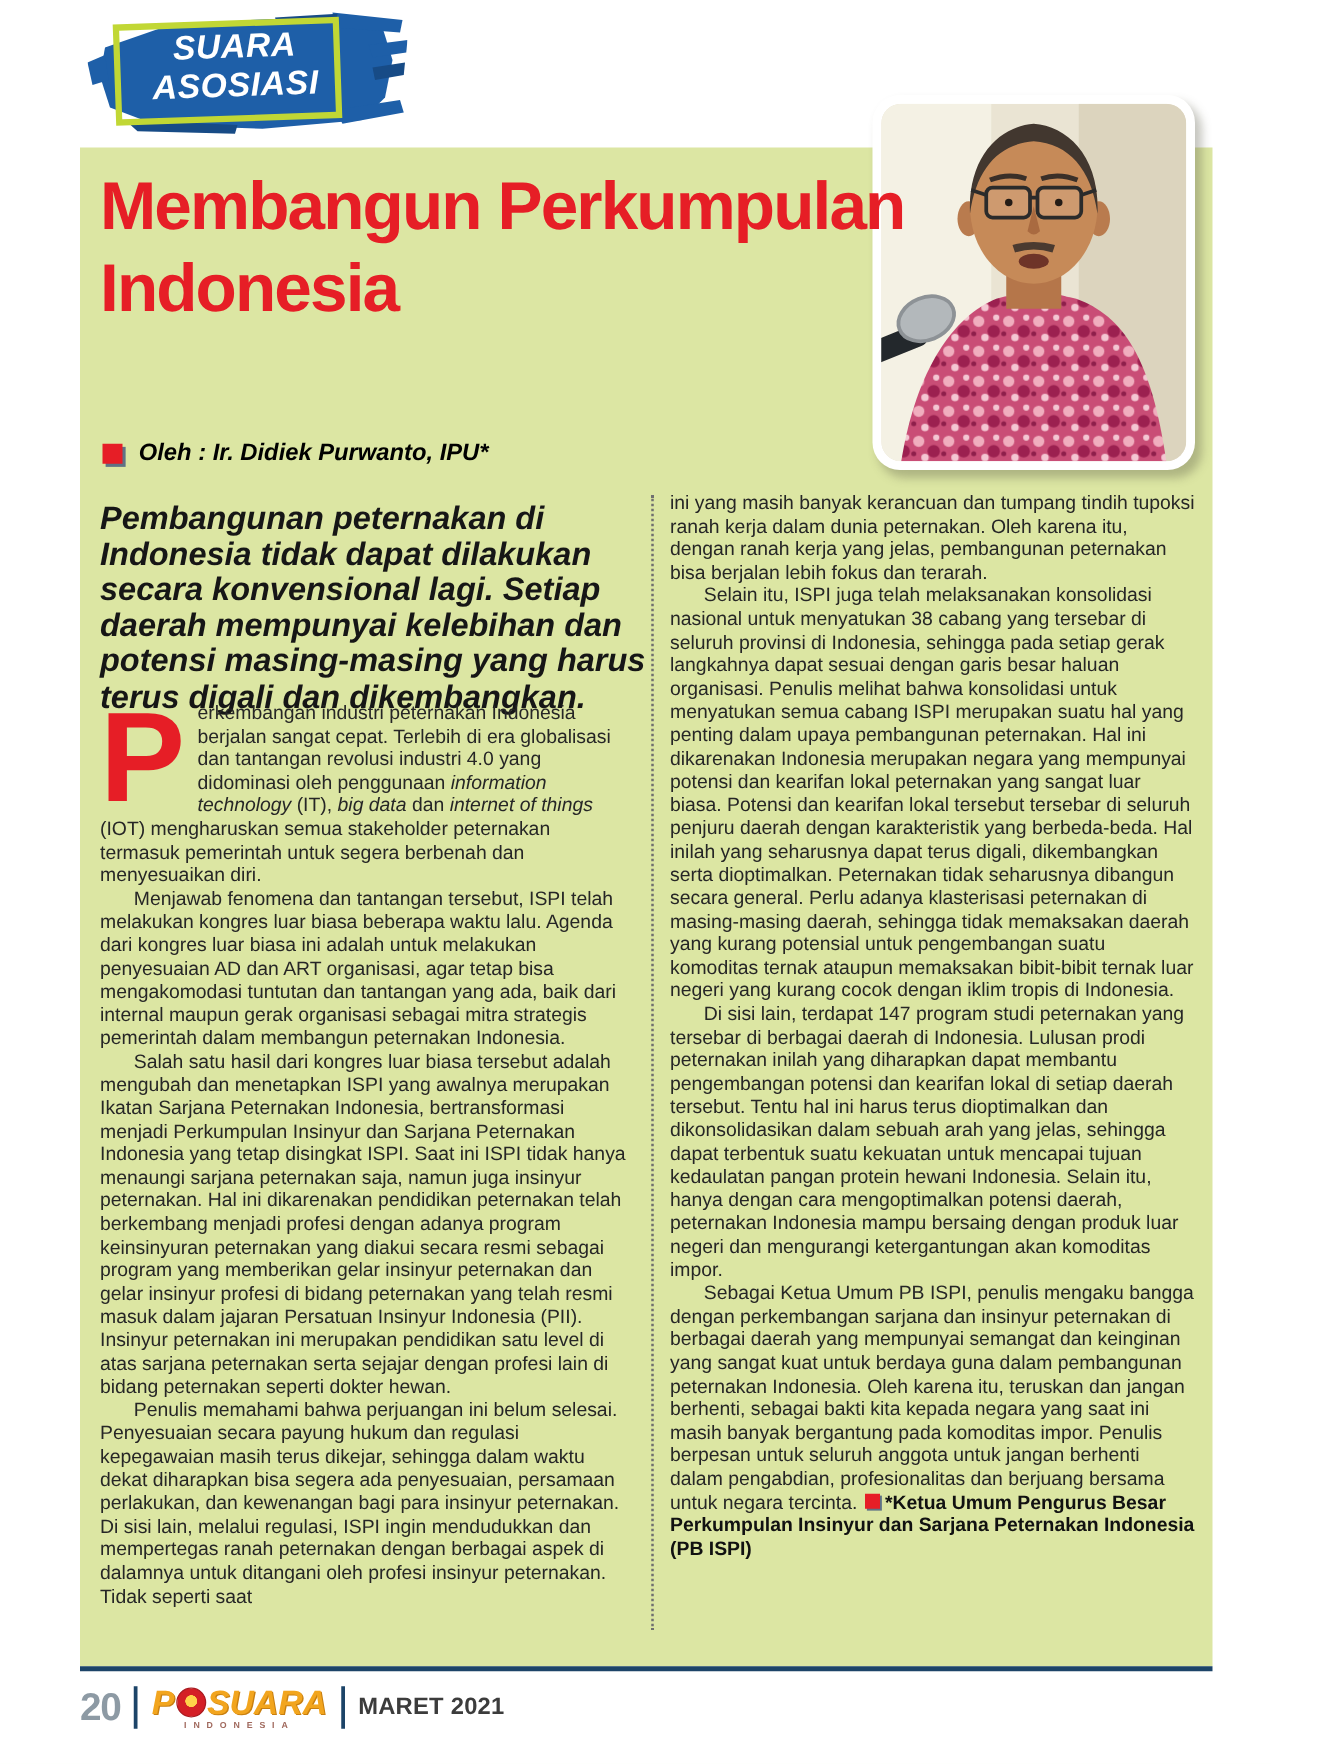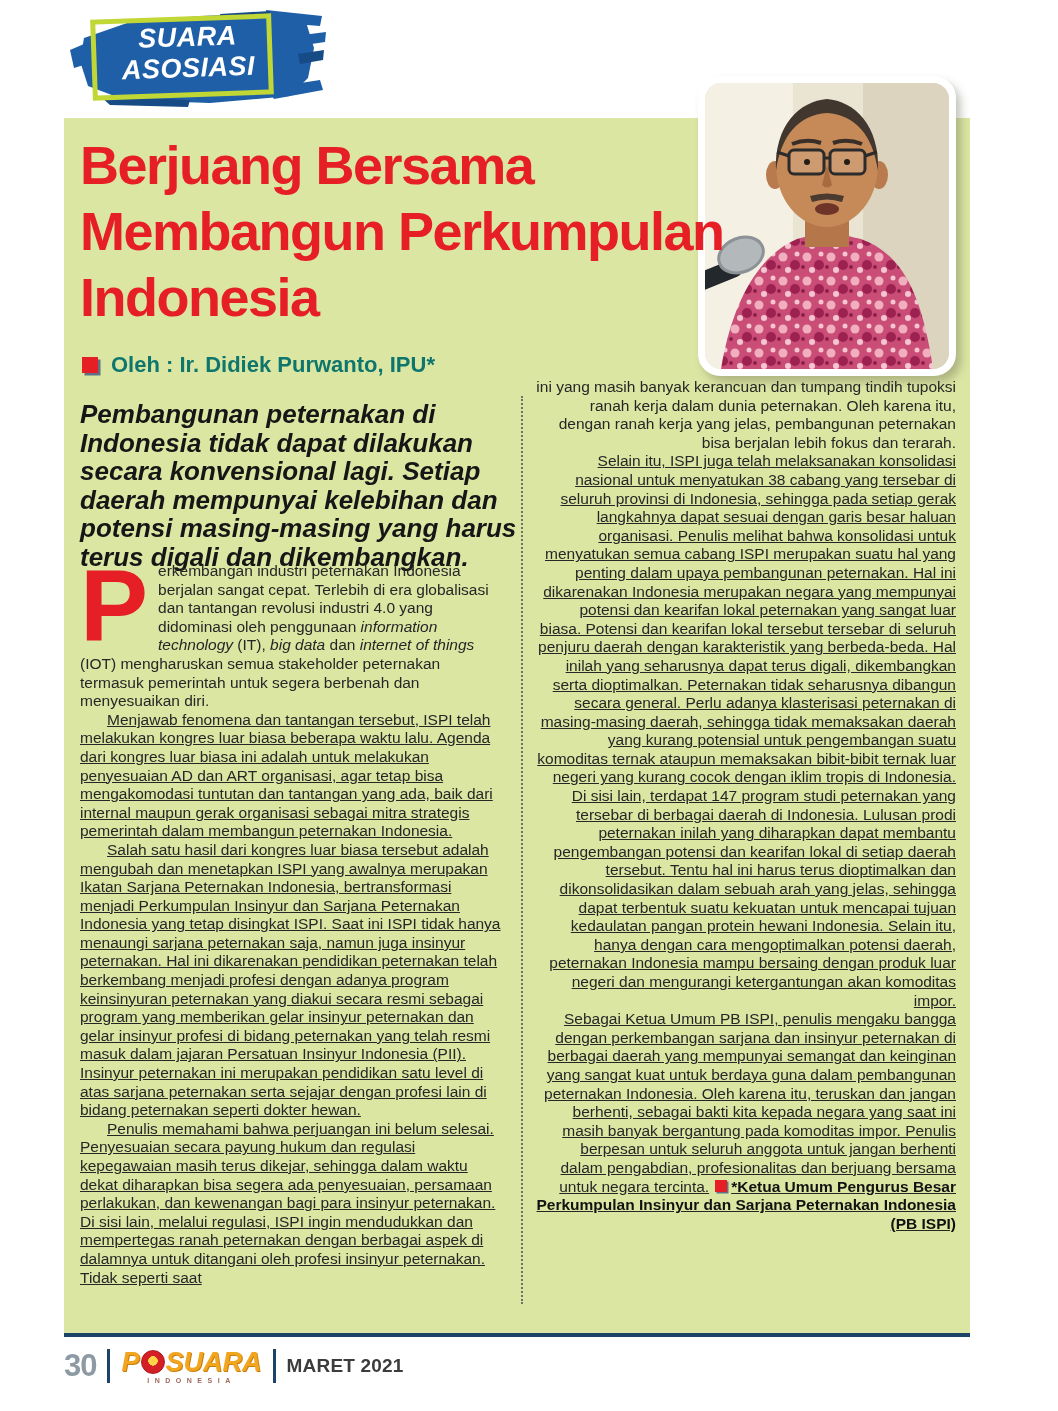--- a/index.html
+++ b/index.html
@@ -25,32 +25,32 @@
 
   
   .title{position:absolute;left:80px;top:132px;margin:0;color:var(--accent-red,#e61e26);
          font-size:54px;line-height:66px;font-weight:bold;letter-spacing:-1.5px;}
   .title span{display:block;}
 
   
   .byline{position:absolute;left:82px;top:352px;display:flex;align-items:center;gap:13px;}
   .byline-square{width:16px;height:16px;background:var(--accent-red,#e61e26);
                  box-shadow:2.5px 2.5px 0 #5f7285;display:inline-block;}
-  .byline-text{font-weight:bold;font-size:22px;color:#0f766e;}
+  .byline-text{font-weight:bold;font-size:19px;color:#000000;font-style:italic;}
 
   
   .intro{position:absolute;left:80px;top:400px;width:452px;font-weight:bold;font-style:italic;
          font-size:26px;line-height:28.5px;color:#161616;}
 
   
   .col{position:absolute;font-size:15.5px;line-height:18.6px;color:#262626;}
   .col p{margin:0;}
-  .col p.indent{text-indent:27px;text-decoration:underline;}
+  .col p.indent{text-indent:27px;}
   .col1{left:80px;top:562px;width:428px;}
-  .col2{left:536px;top:378px;width:420px;text-align:right;}
+  .col2{left:536px;top:394px;width:420px;}
   .col-divider{position:absolute;left:521px;top:396px;height:908px;width:0;
                border-left:2px dotted #6f6f6f;}
   .dropcap{float:left;color:var(--accent-red,#e61e26);font-weight:bold;
            font-size:102px;line-height:76px;padding:6px 10px 0 0;}
   .note-square{display:inline-block;width:12px;height:12px;background:var(--accent-red,#e61e26);
                box-shadow:1.5px 1.5px 0 #5f7285;margin:0 4px 0 6px;}
   .author-note{font-weight:bold;color:#111;}
 
   
   .bottom-rule{position:absolute;left:64px;top:1333px;width:906px;height:4px;
@@ -144,21 +144,20 @@
 
       <g>
         <rect x="-46" y="188" width="86" height="18" rx="9" fill="#23282c" transform="rotate(-22 0 197)"></rect>
         <ellipse cx="36" cy="172" rx="23" ry="17" fill="#b3b8bb" transform="rotate(-22 36 172)"></ellipse>
         <ellipse cx="36" cy="172" rx="23" ry="17" fill="none" stroke="#8d9296" stroke-width="3" transform="rotate(-22 36 172)"></ellipse>
       </g>
     </svg>
   </div>
 
   <h1 class="title">
-    <span>Berjuang Bersama</span>
     <span>Membangun Perkumpulan</span>
     <span>Indonesia</span>
   </h1>
 
   <div class="byline">
     <span class="byline-square"></span>
     <span class="byline-text">Oleh : Ir. Didiek Purwanto, IPU*</span>
   </div>
 
   <div class="intro">Pembangunan peternakan di Indonesia tidak dapat dilakukan secara konvensional lagi. Setiap daerah mempunyai kelebihan dan potensi masing-masing yang harus terus digali dan dikembangkan.</div>
@@ -176,21 +175,21 @@
 
   <div class="col col2">
     <p>ini yang masih banyak kerancuan dan tumpang tindih tupoksi ranah kerja dalam dunia peternakan. Oleh karena itu, dengan ranah kerja yang jelas, pembangunan peternakan bisa berjalan lebih fokus dan terarah.</p>
     <p class="indent">Selain itu, ISPI juga telah melaksanakan konsolidasi nasional untuk menyatukan 38 cabang yang tersebar di seluruh provinsi di Indonesia, sehingga pada setiap gerak langkahnya dapat sesuai dengan garis besar haluan organisasi. Penulis melihat bahwa konsolidasi untuk menyatukan semua cabang ISPI merupakan suatu hal yang penting dalam upaya pembangunan peternakan. Hal ini dikarenakan Indonesia merupakan negara yang mempunyai potensi dan kearifan lokal peternakan yang sangat luar biasa. Potensi dan kearifan lokal tersebut tersebar di seluruh penjuru daerah dengan karakteristik yang berbeda-beda. Hal inilah yang seharusnya dapat terus digali, dikembangkan serta dioptimalkan. Peternakan tidak seharusnya dibangun secara general. Perlu adanya klasterisasi peternakan di masing-masing daerah, sehingga tidak memaksakan daerah yang kurang potensial untuk pengembangan suatu komoditas ternak ataupun memaksakan bibit-bibit ternak luar negeri yang kurang cocok dengan iklim tropis di Indonesia.</p>
     <p class="indent">Di sisi lain, terdapat 147 program studi peternakan yang tersebar di berbagai daerah di Indonesia. Lulusan prodi peternakan inilah yang diharapkan dapat membantu pengembangan potensi dan kearifan lokal di setiap daerah tersebut. Tentu hal ini harus terus dioptimalkan dan dikonsolidasikan dalam sebuah arah yang jelas, sehingga dapat terbentuk suatu kekuatan untuk mencapai tujuan kedaulatan pangan protein hewani Indonesia. Selain itu, hanya dengan cara mengoptimalkan potensi daerah, peternakan Indonesia mampu bersaing dengan produk luar negeri dan mengurangi ketergantungan akan komoditas impor.</p>
     <p class="indent"><span>Sebagai Ketua Umum PB ISPI, penulis mengaku bangga dengan perkembangan sarjana dan insinyur peternakan di berbagai daerah yang mempunyai semangat dan keinginan yang sangat kuat untuk berdaya guna dalam pembangunan peternakan Indonesia. Oleh karena itu, teruskan dan jangan berhenti, sebagai bakti kita kepada negara yang saat ini masih banyak bergantung pada komoditas impor. Penulis berpesan untuk seluruh anggota untuk jangan berhenti dalam pengabdian, profesionalitas dan berjuang bersama untuk negara tercinta.</span><span class="note-square"></span><span class="author-note">*Ketua Umum Pengurus Besar Perkumpulan Insinyur dan Sarjana Peternakan Indonesia (PB ISPI)</span></p>
   </div>
 
   <div class="bottom-rule"></div>
   <div class="footer">
-    <span class="page-num">30</span>
+    <span class="page-num">20</span>
     <span class="vbar"></span>
     <div class="brand">
       <div class="brand-top">
         <span>P</span>
           <span class="brand-o"></span>
           <span>SUARA</span>
       </div>
       <div class="brand-sub">INDONESIA</div>
     </div>
     <span class="vbar"></span>

